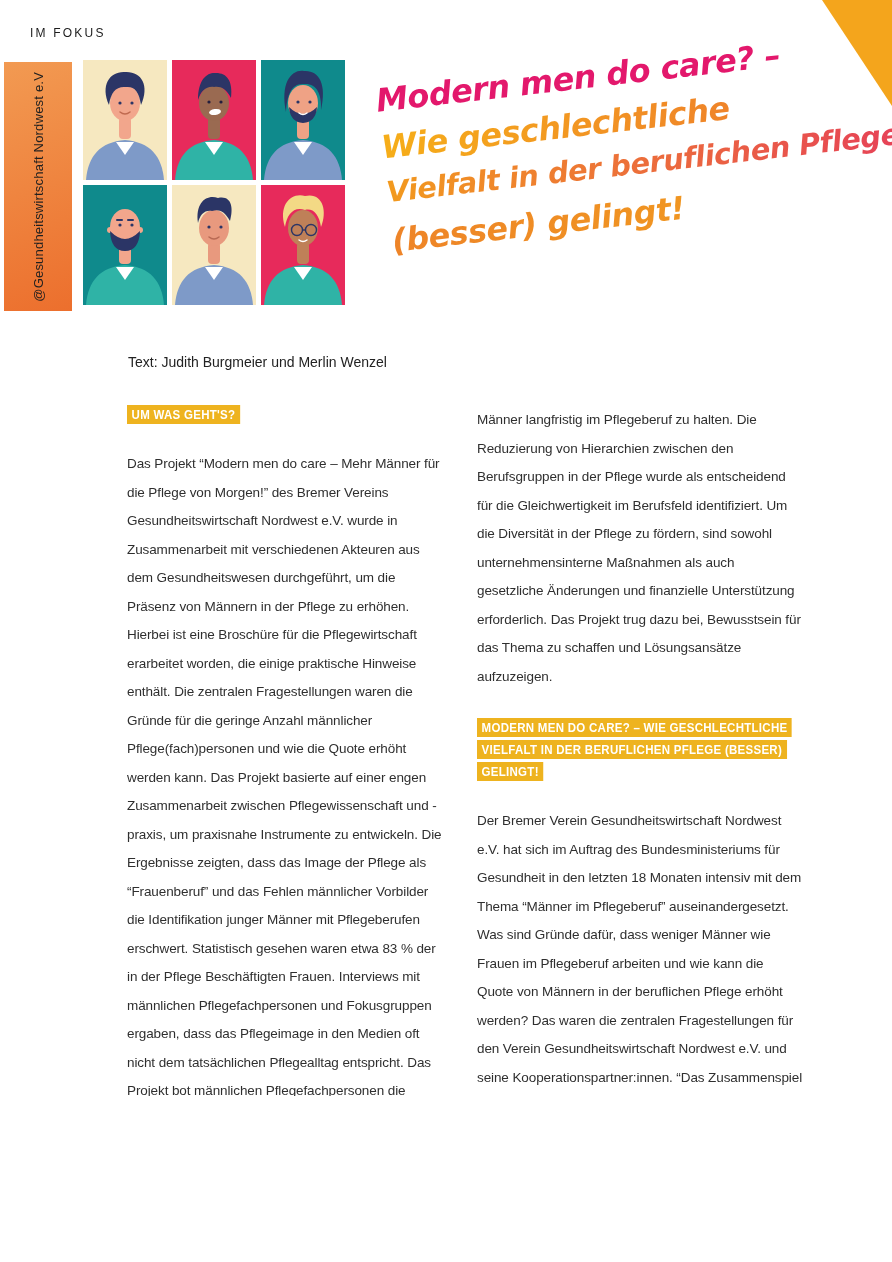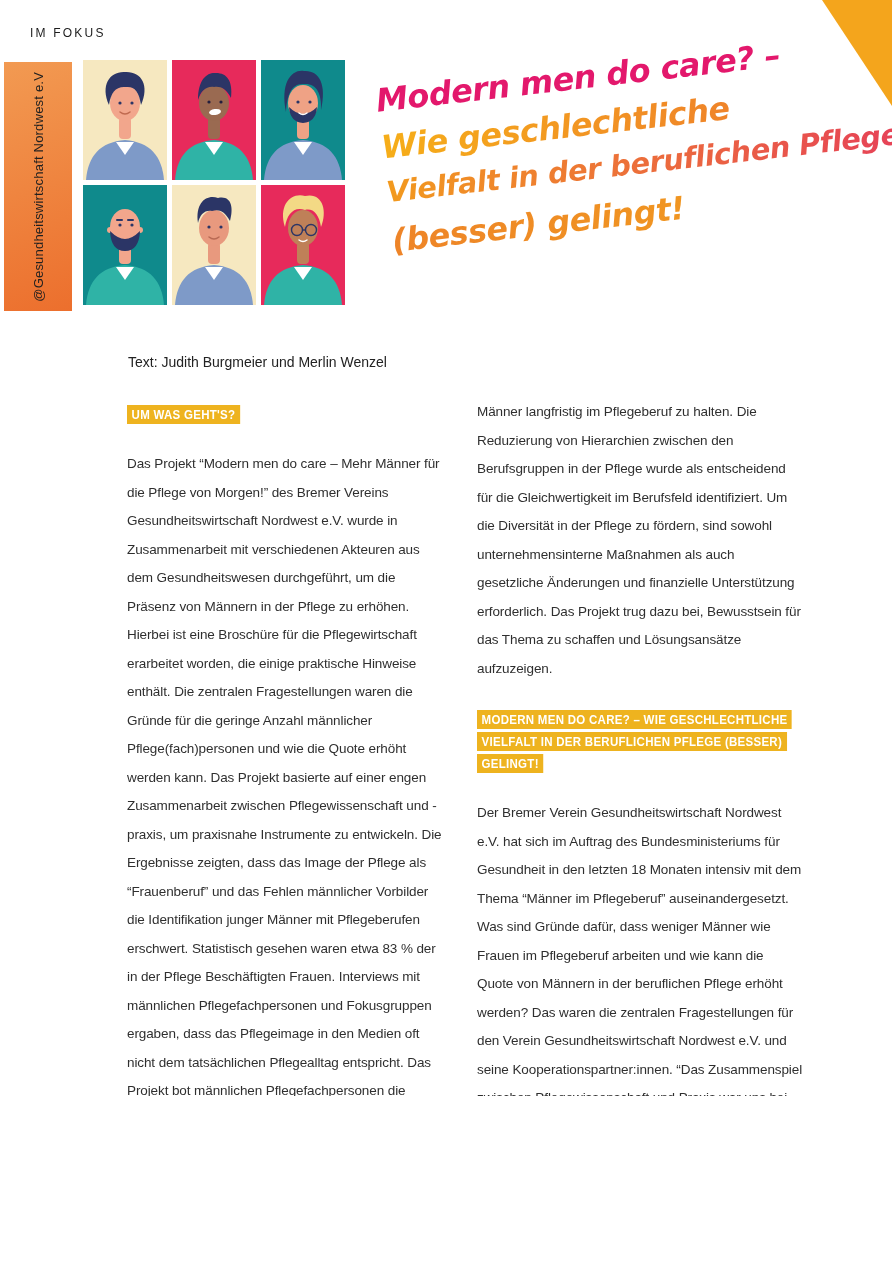--- a/index.html
+++ b/index.html
@@ -37,21 +37,21 @@
   @supports (-webkit-background-clip:text){
     .t2{background:linear-gradient(90deg,#F6AE19,#EC6F31);-webkit-background-clip:text;background-clip:text;color:transparent;}
     .t3{background:linear-gradient(90deg,#F29A1E,#E64158);-webkit-background-clip:text;background-clip:text;color:transparent;}
     .t4{background:linear-gradient(90deg,#EE8428,#F2A31C);-webkit-background-clip:text;background-clip:text;color:transparent;}
   }
 
   .byline{position:absolute;left:128px;top:338px;font-size:14px;color:#222;margin-top:16px;}
 
   
   .col{position:absolute;font-size:13.5px;line-height:28.5px;color:#2f2f2f;letter-spacing:-0.1px;}
-  .col p{margin:0 0 26px 0;}
+  .col p{margin:8px 0 26px 0;}
   .col-left{left:127px;top:404px;width:320px;}
   .col-right{left:477px;top:398px;width:326px;}
 
   .hl{margin:0 0 24px 0;font-size:12.5px;line-height:22px;font-weight:700;
       transform:scaleX(0.92);transform-origin:0 50%;width:108%;}
   .hl span{background:#EEB31F;color:#ffffff;padding:3px 5px 2px 5px;
       -webkit-box-decoration-break:clone;box-decoration-break:clone;letter-spacing:0.3px;}
 
   
   .footer{position:absolute;left:30px;top:1216px;font-size:13px;color:#1e1e1e;

